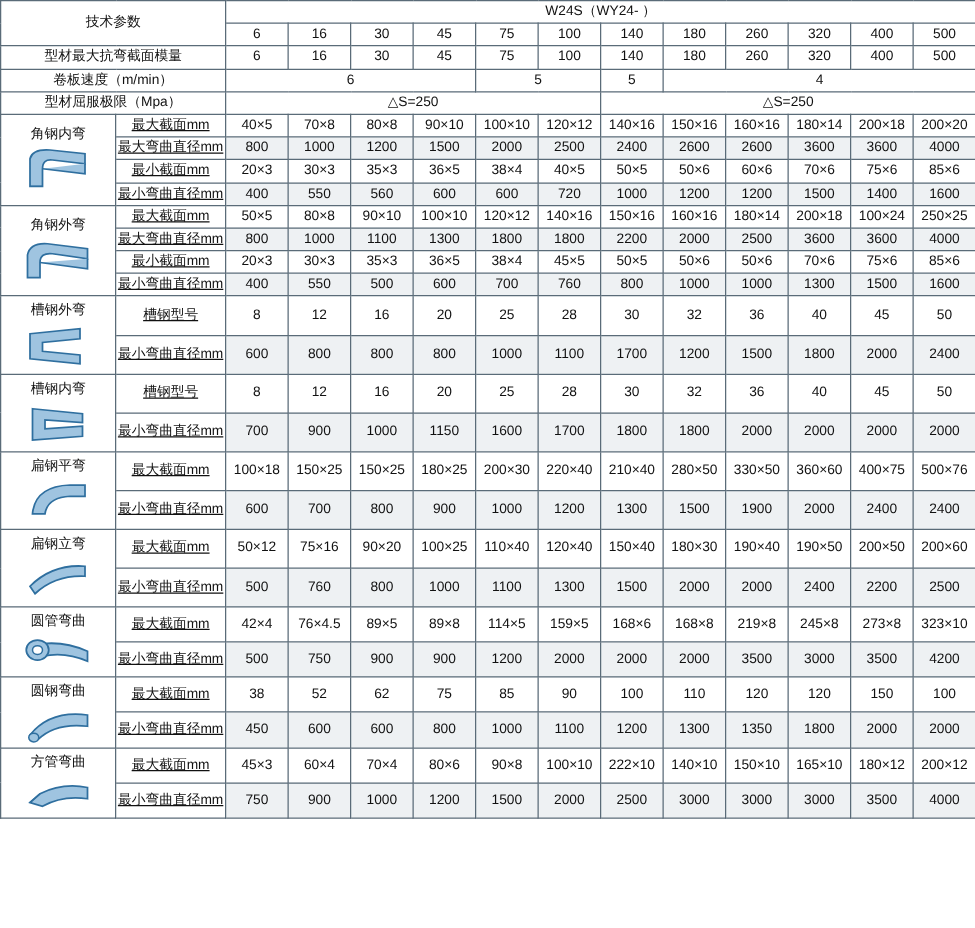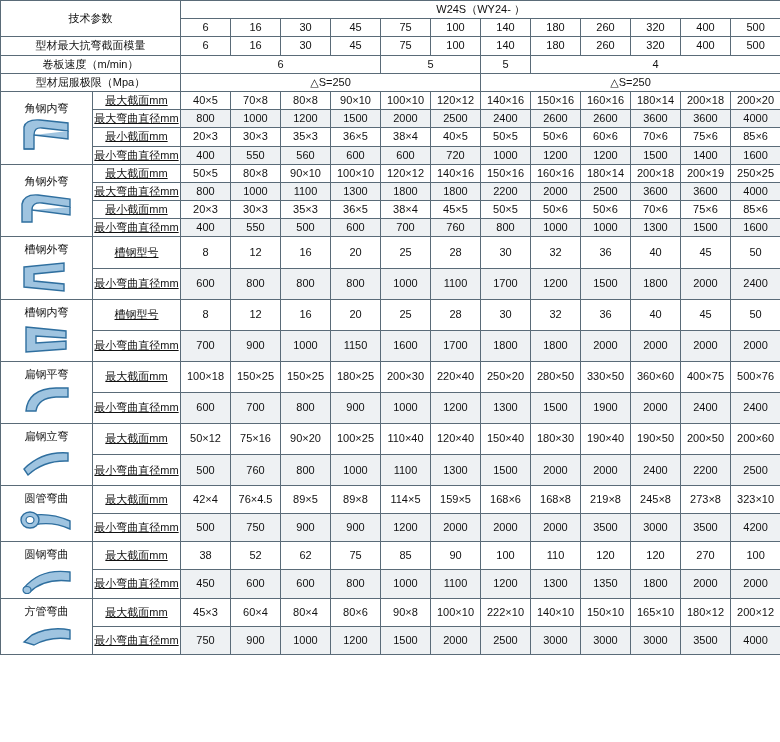--- a/index.html
+++ b/index.html
@@ -28,21 +28,21 @@
   .hdr-grey{background:#c9cdd1;font-weight:bold;}
   .hdr-band{background:#dfe3e6;}
   .sub-label{background:#ffffff;font-size:11px;text-align:center;text-decoration:underline;}
   .val{background:#ffffff;}
   .val.shade{background:#eef1f3;}
   .sec-label{
     font-weight:bold;font-size:13px;
     background:#ffffff;
     padding:0;
   }
-  .sec-label .txt{display:block;padding-top:4px;}
+  .sec-label .txt{display:block;padding-top:4px;font-family:Liberation Mono, monospace;}
   .icon-wrap{display:flex;align-items:center;justify-content:center;height:100%;}
   .title-cell{background:#c9cdd1;font-weight:bold;font-size:14px;margin-left:24px;}
   .w24-cell{background:#dfe3e6;font-weight:bold;font-size:15px;}
 </style>
 </head>
 <body>
 
 <table class="spec">
   <colgroup>
     <col style="width:92px">
@@ -179,21 +179,21 @@
         <td class="val">50×5</td>
         <td class="val">80×8</td>
         <td class="val">90×10</td>
         <td class="val">100×10</td>
         <td class="val">120×12</td>
         <td class="val">140×16</td>
         <td class="val">150×16</td>
         <td class="val">160×16</td>
         <td class="val">180×14</td>
         <td class="val">200×18</td>
-        <td class="val">200×19</td>
+        <td class="val">100×24</td>
         <td class="val">250×25</td>
       </tr>
       <tr>
         <td class="sub-label">最大弯曲直径mm</td>
         <td class="val shade">800</td>
         <td class="val shade">1000</td>
         <td class="val shade">1100</td>
         <td class="val shade">1300</td>
         <td class="val shade">1800</td>
         <td class="val shade">1800</td>
@@ -319,21 +319,21 @@
             </svg>
           </div>
         </td>
         <td class="sub-label">最大截面mm</td>
         <td class="val">100×18</td>
         <td class="val">150×25</td>
         <td class="val">150×25</td>
         <td class="val">180×25</td>
         <td class="val">200×30</td>
         <td class="val">220×40</td>
-        <td class="val">250×20</td>
+        <td class="val">210×40</td>
         <td class="val">280×50</td>
         <td class="val">330×50</td>
         <td class="val">360×60</td>
         <td class="val">400×75</td>
         <td class="val">500×76</td>
       </tr>
       <tr>
         <td class="sub-label">最小弯曲直径mm</td>
         <td class="val shade">600</td>
         <td class="val shade">700</td>
@@ -440,21 +440,21 @@
         <td class="val">38</td>
         <td class="val">52</td>
         <td class="val">62</td>
         <td class="val">75</td>
         <td class="val">85</td>
         <td class="val">90</td>
         <td class="val">100</td>
         <td class="val">110</td>
         <td class="val">120</td>
         <td class="val">120</td>
-        <td class="val">270</td>
+        <td class="val">150</td>
         <td class="val">100</td>
       </tr>
       <tr>
         <td class="sub-label">最小弯曲直径mm</td>
         <td class="val shade">450</td>
         <td class="val shade">600</td>
         <td class="val shade">600</td>
         <td class="val shade">800</td>
         <td class="val shade">1000</td>
         <td class="val shade">1100</td>
@@ -471,21 +471,21 @@
           <div class="icon-wrap">
             <svg width="62" height="34" viewBox="0 0 62 34">
               <path d="M8 24 L16 17 Q34 8 54 12 L54 21 Q34 18 18 27 Z" stroke="#2f6f9f" fill="#9fc4e0" stroke-width="1.4"></path>
               <path d="M8 24 L16 17" stroke="#2f6f9f" fill="none"></path>
             </svg>
           </div>
         </td>
         <td class="sub-label">最大截面mm</td>
         <td class="val">45×3</td>
         <td class="val">60×4</td>
-        <td class="val">80×4</td>
+        <td class="val">70×4</td>
         <td class="val">80×6</td>
         <td class="val">90×8</td>
         <td class="val">100×10</td>
         <td class="val">222×10</td>
         <td class="val">140×10</td>
         <td class="val">150×10</td>
         <td class="val">165×10</td>
         <td class="val">180×12</td>
         <td class="val">200×12</td>
       </tr>

